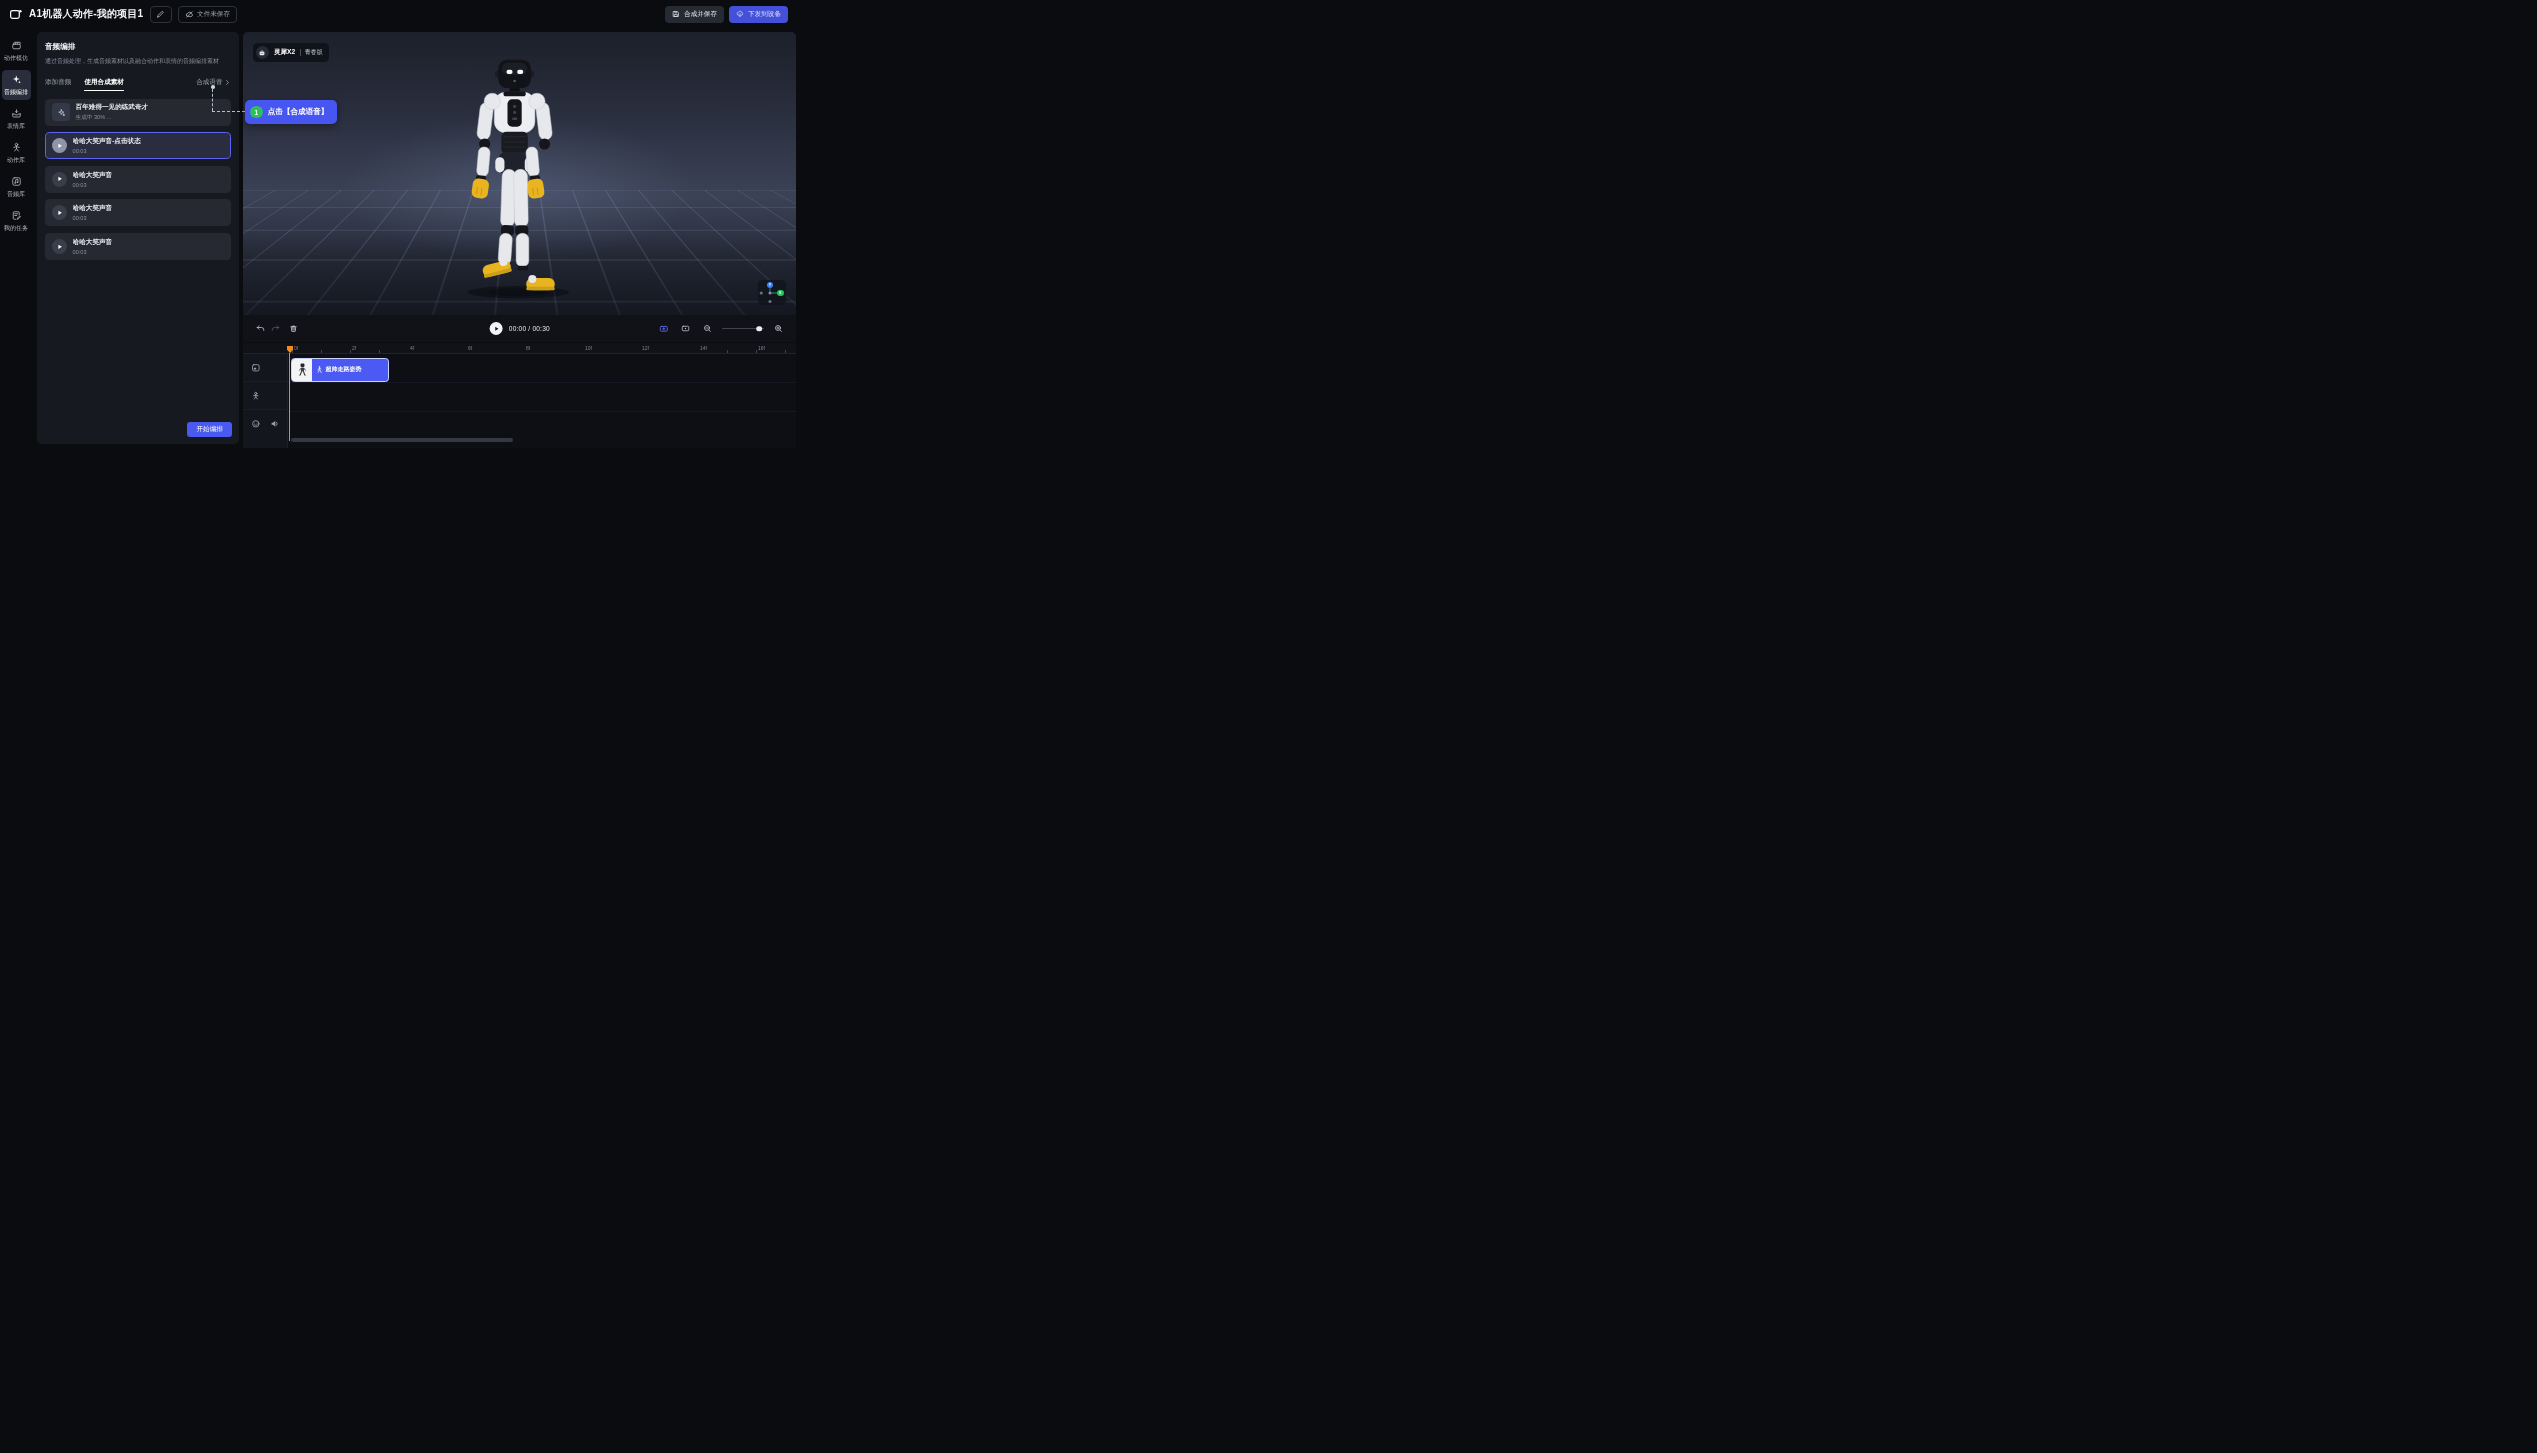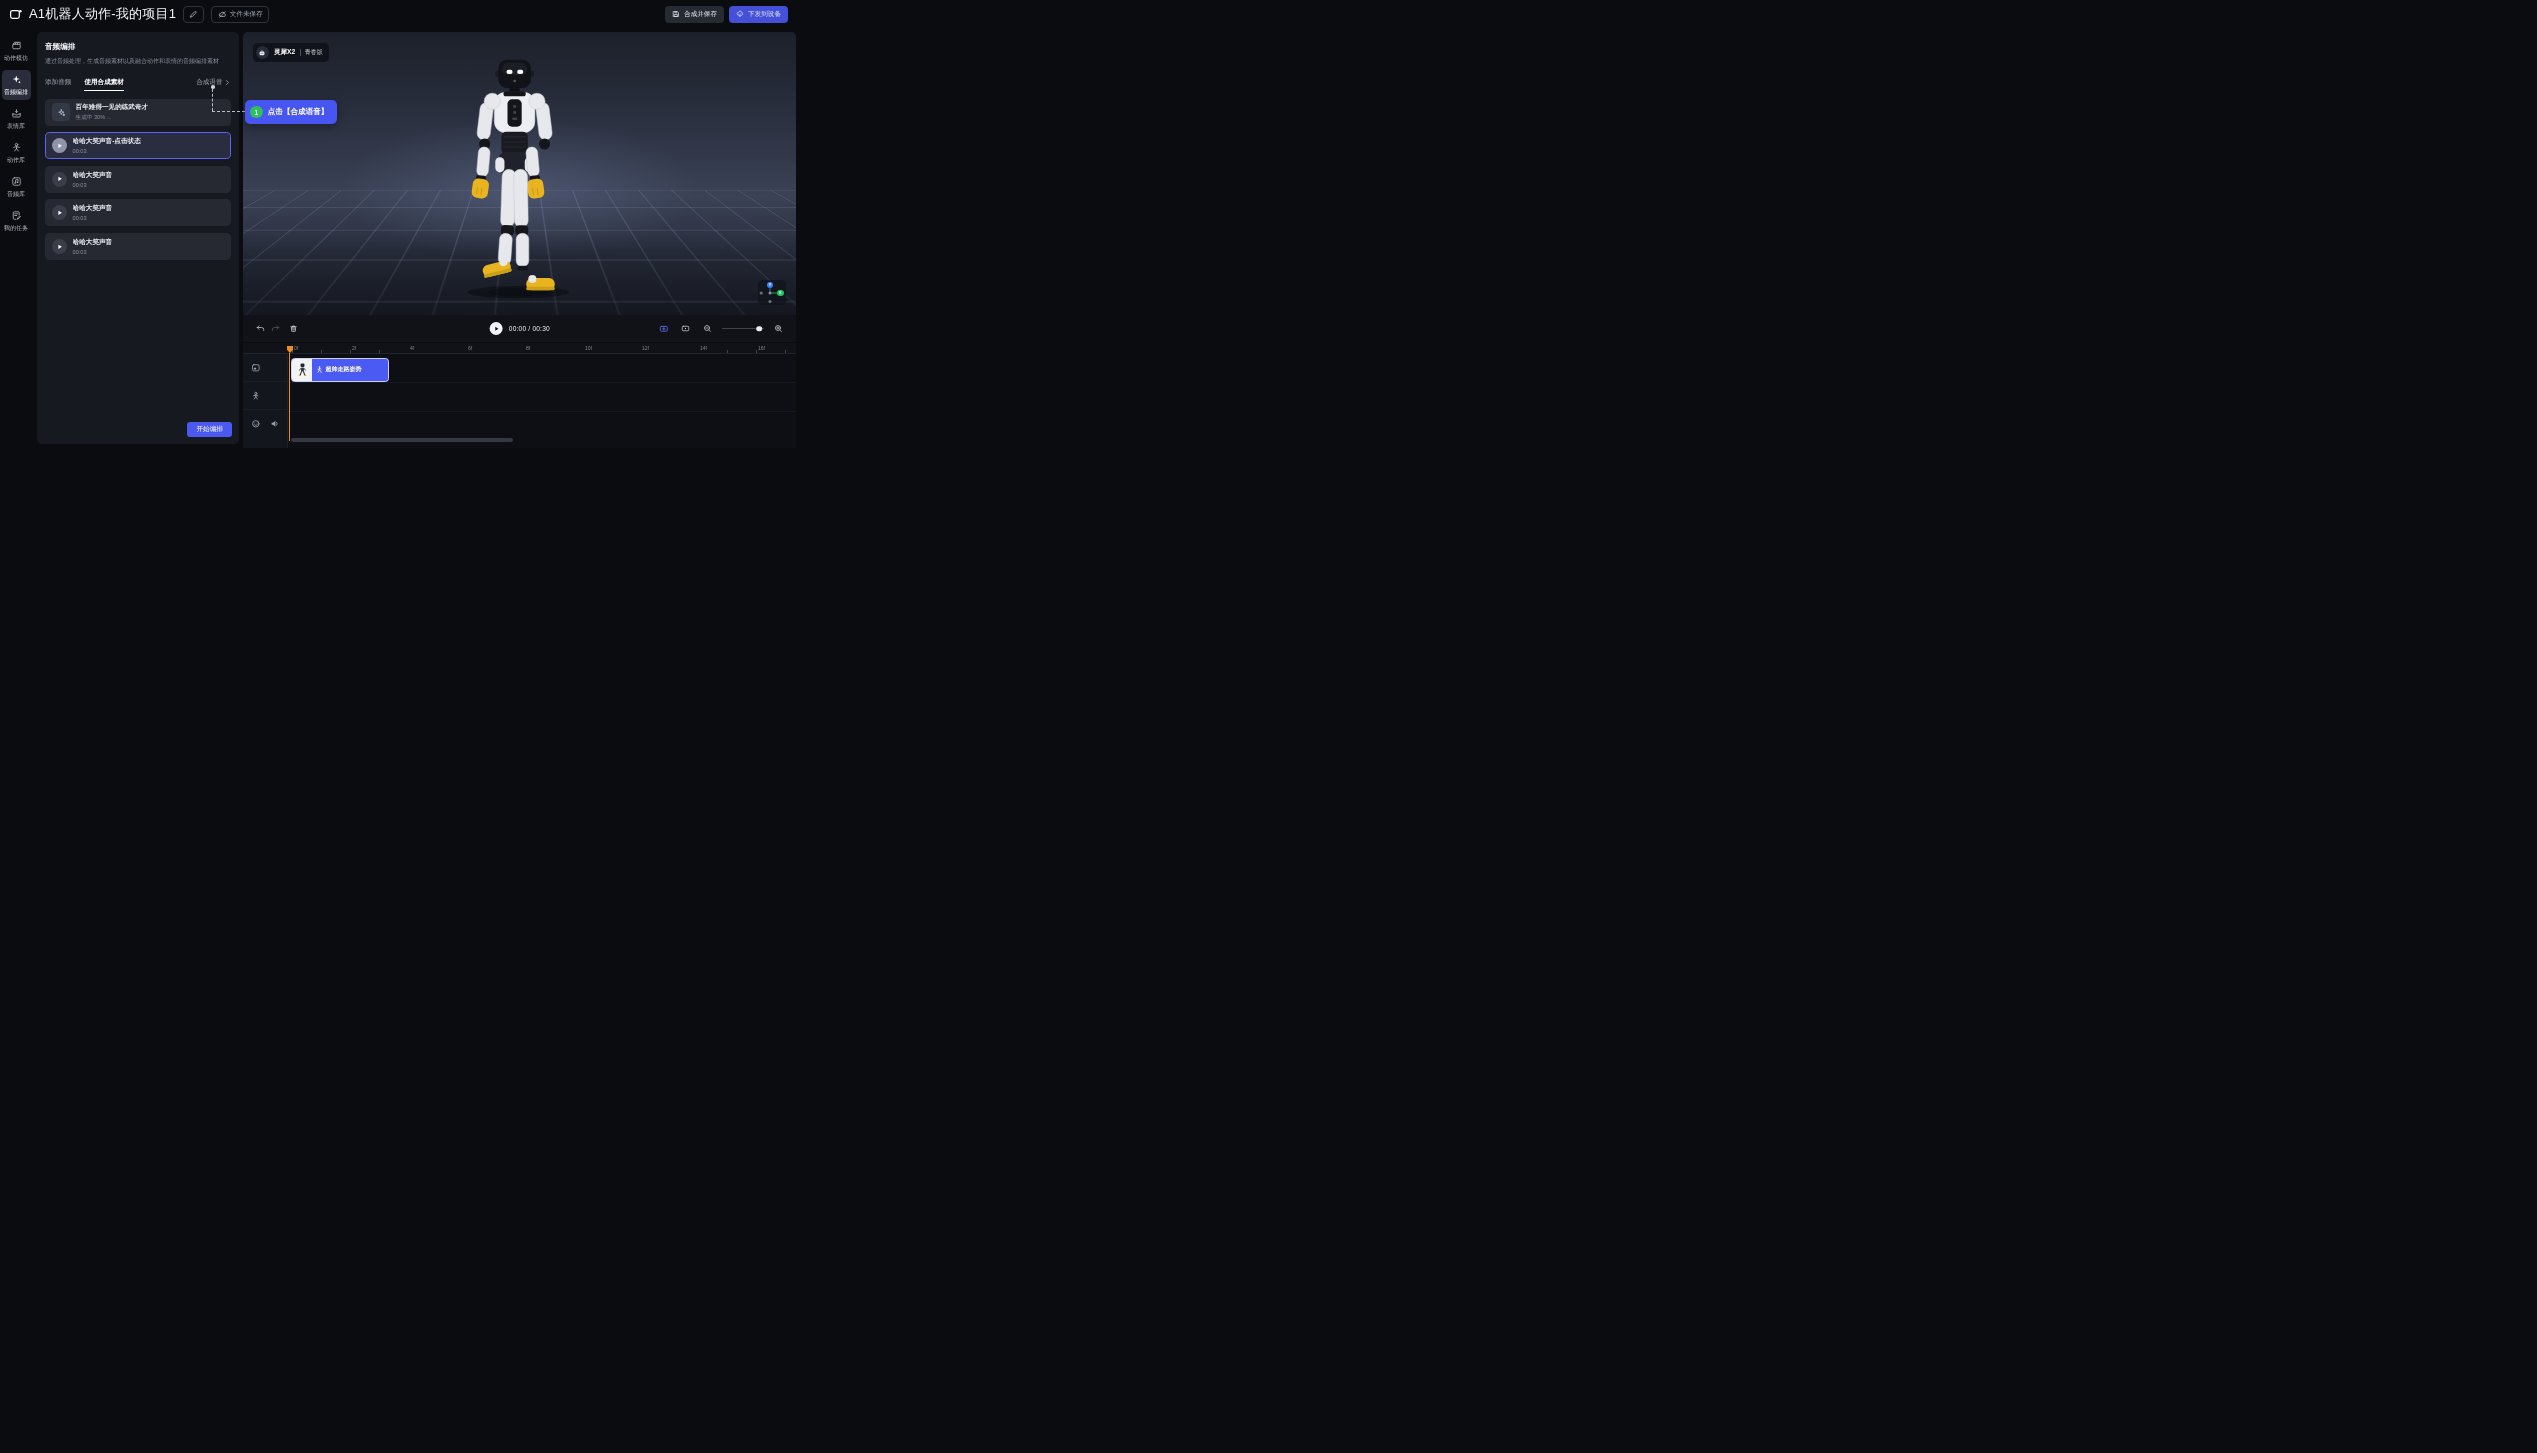--- a/index.html
+++ b/index.html
@@ -5,21 +5,21 @@
   *{margin:0;padding:0;box-sizing:border-box}
   html,body{width:796px;height:448px;background:#0b0c10;overflow:hidden;
     font-family:"Liberation Sans","DejaVu Sans",sans-serif;color:#e7e9ee;}
   .app{position:absolute;inset:0;width:796px;height:448px;}
   svg{display:block}
   .ic{stroke:#b9bdc7;fill:none;stroke-width:1.6;stroke-linecap:round;stroke-linejoin:round}
 
   
   .topbar{position:absolute;top:0;left:0;right:0;height:28px;display:flex;align-items:center;padding:0 8px;background:#0b0c10;}
   .logo{width:15px;height:15px;display:flex;align-items:center;justify-content:center;}
-  .apptitle{font-size:13px;font-weight:400;margin-left:6px;color:#f2f4f8;letter-spacing:0.2px;}
+  .apptitle{font-size:10px;font-weight:700;margin-left:6px;color:#f2f4f8;letter-spacing:0.2px;}
   .tbtn{height:17px;border:0.5px solid #2e323c;border-radius:4px;display:flex;align-items:center;gap:3.6px;padding:0 5.6px;color:#9aa0ab;font-size:6.6px;margin-left:6.6px;cursor:pointer;background:transparent;}
   .topbar-right{margin-left:auto;display:flex;gap:5px;}
   .btn-dark{height:17px;background:#262a33;border-radius:4px;display:flex;align-items:center;gap:4px;padding:0 7px;font-size:6.6px;color:#e7e9ee;cursor:pointer;}
   .btn-primary{height:17px;background:#4450d8;border-radius:4px;display:flex;align-items:center;gap:4px;padding:0 7px;font-size:6.6px;color:rgba(255,255,255,.82);cursor:pointer;}
 
   
   .rail{position:absolute;top:28px;left:0;bottom:0;width:32px;background:#0b0c10;padding-top:7px;}
   .rail-item{width:29px;margin:1px auto 4px;border-radius:4.6px;display:flex;flex-direction:column;align-items:center;gap:2.5px;padding:4px 0 3.6px;color:#b6bac4;font-size:6px;cursor:pointer;}
   .rail-item.active{background:#2a2e3c;color:#fff;}
   .rail-item .ric{width:11px;height:11px}

